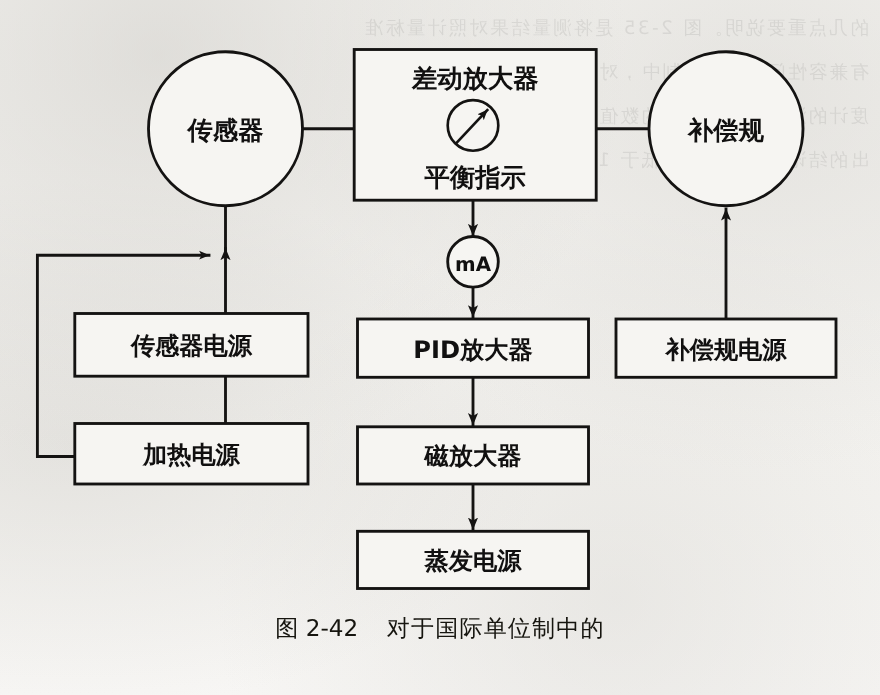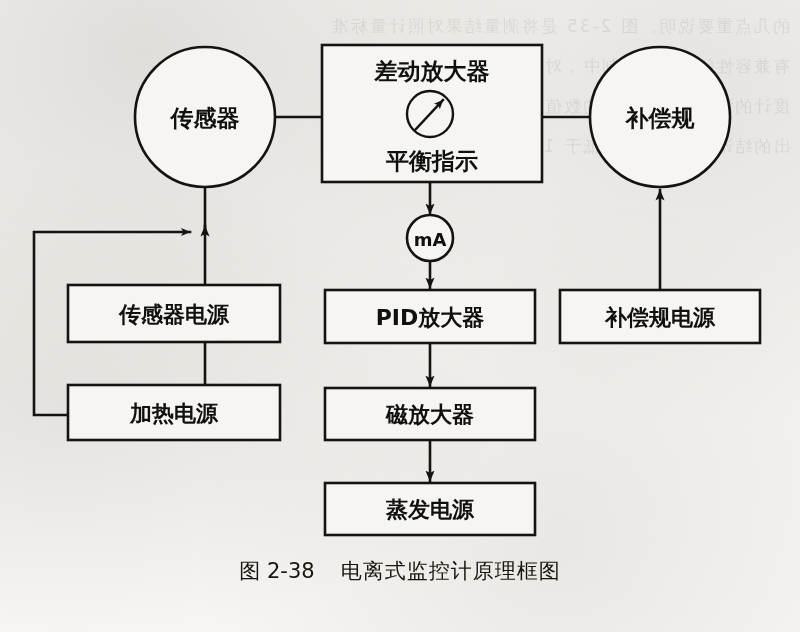--- a/index.html
+++ b/index.html
@@ -136,14 +136,14 @@
 
     <text x="174" y="421" font-size="22" text-anchor="middle">加热电源</text>
 
     <text x="430" y="422" font-size="22" text-anchor="middle">磁放大器</text>
 
     <text x="430" y="517" font-size="22" text-anchor="middle">蒸发电源</text>
   </g>
 </svg>
 
 <div class="cap">
-  <span class="num">图 2-38</span><span class="gap"></span><span>电离式监控计原理框图</span>
+  <span class="num">图 2-42</span><span class="gap"></span><span>对于国际单位制中的</span>
 </div>
 
 </body></html>

